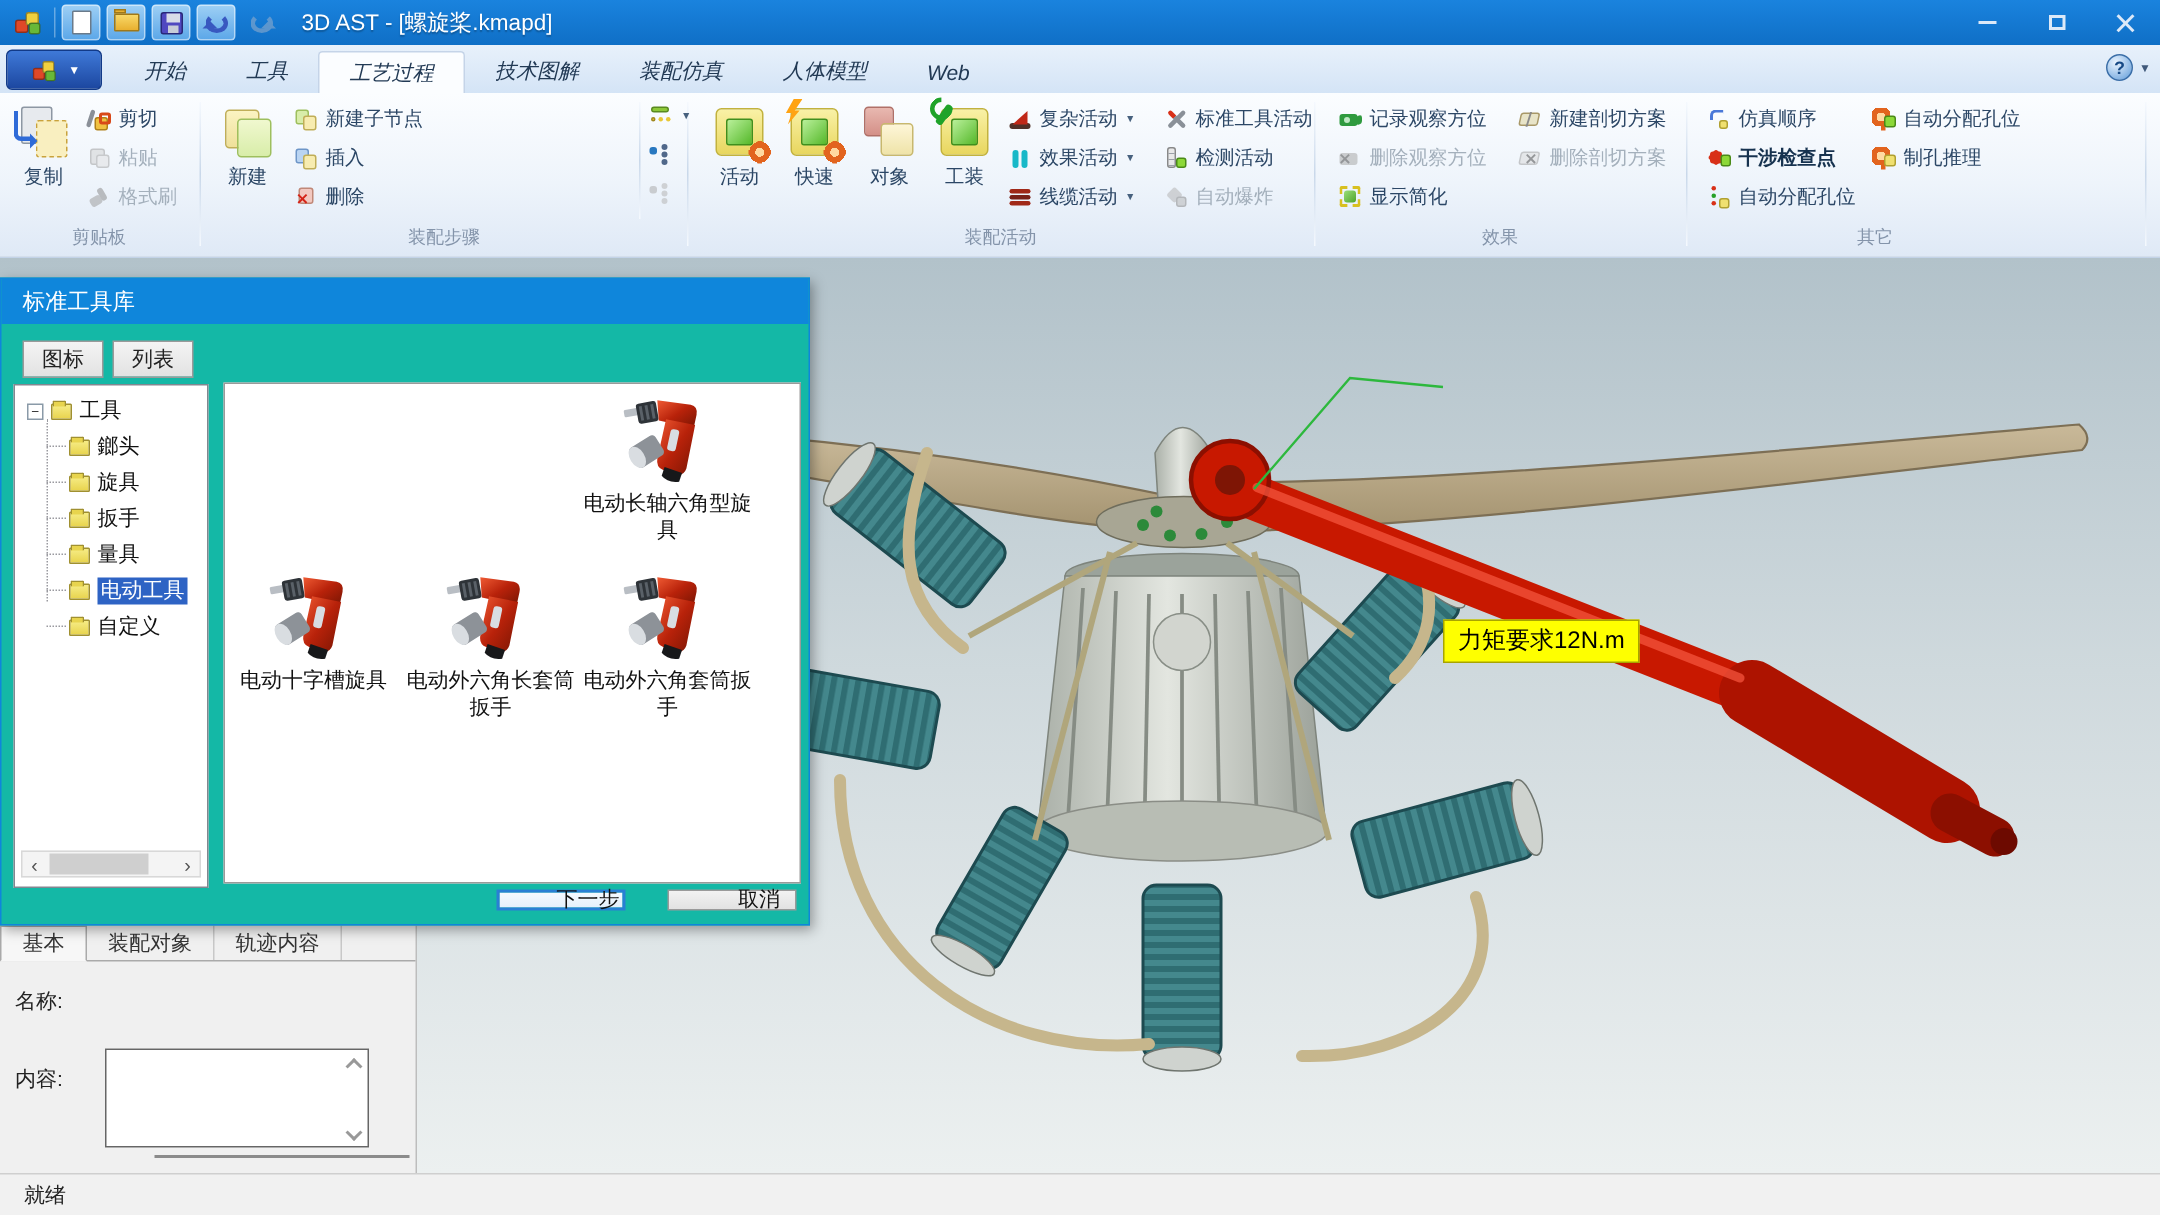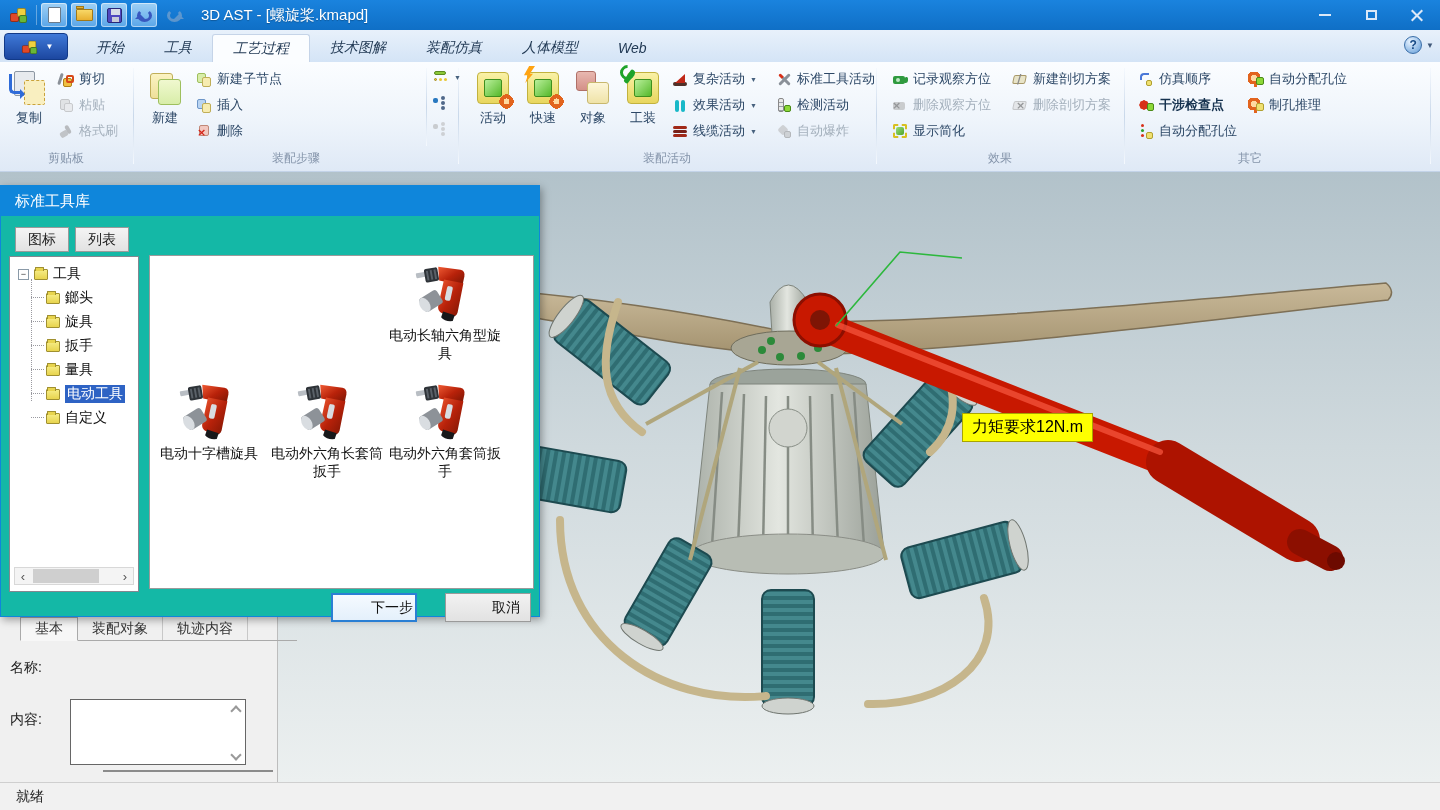--- a/index.html
+++ b/index.html
@@ -86,26 +86,26 @@
   .t-folder::before { content:""; position:absolute; left:0; top:-3px; width:7px; height:3px; background:#e8d44e; border:1px solid #a09030; border-bottom:none; border-radius:1px 1px 0 0; }
   .t-sel { background:#2e63c4; color:#fff; padding:0 2px; }
   .t-vline { position:absolute; left:21px; top:22px; width:1px; height:122px; border-left:1px dotted #9a9aa0; }
   .t-hline { position:absolute; left:21px; width:13px; height:1px; border-top:1px dotted #9a9aa0; }
   #tree-hscroll { position:absolute; left:4px; bottom:6px; width:120px; height:18px; background:#f4f4f4; border:1px solid #d8d8d8; display:flex; align-items:center; }
   .ts-arrow { width:16px; text-align:center; font-size:13px; color:#555; }
   .ts-thumb { width:66px; height:14px; background:#cfcfcf; margin-left:2px; }
   #toolpanel { position:absolute; left:148px; top:69px; width:385px; height:334px; background:#fff; border:1px solid #9a9a9a; }
   .tool-cell { position:absolute; width:118px; text-align:center; font-size:14px; line-height:18px; color:#111; }
   .tool-cell svg { display:block; margin:0 auto 2px auto; }
-  .dlg-btn { position:absolute; top:407px; width:86px; height:29px; font-size:14px; color:#111; background:linear-gradient(#f2f2f2,#e2e2e2); border:1px solid #9a9a9a; display:flex; align-items:center; justify-content:center;padding-left:36px; }
+  .dlg-btn { position:absolute; top:407px; width:86px; height:14px; font-size:14px; color:#111; background:linear-gradient(#f2f2f2,#e2e2e2); border:1px solid #9a9a9a; display:flex; align-items:center; justify-content:center;padding-left:36px; }
   .dlg-btn.focus { border:2px solid #2a7fd4; background:linear-gradient(#f5faff,#e4f0fb); }
 
   
   #panel { left:0; top:617px; width:278px; height:165px; background:#f0f0f0; border-right:1px solid #bdbdbd; z-index:3; }
-  .ptabs { position:absolute; left:0; top:0; width:100%; height:24px; border-bottom:1px solid #aaa; display:flex; font-size:14px; color:#333;margin-left:20px; }
+  .ptabs { position:absolute; left:0; top:0; width:100%; height:24px; border-bottom:1px solid #aaa; display:flex; font-size:14px; color:#333; }
   .ptab { padding:0 14px; display:flex; align-items:center; border-right:1px solid #c8c8c8; }
   .ptab.active { background:#f7f7f7; border:1px solid #aaa; border-bottom:1px solid #f7f7f7; margin-bottom:-1px; }
   .plabel { position:absolute; font-size:14px; color:#222; }
   #nameBox { position:absolute; left:70px; top:30px; width:198px; height:40px; border:1px solid #444; background:#fff; font-size:14px; font-family:"Liberation Sans",sans-serif; padding:3px 5px; resize:none; overflow:hidden; }
   #contentBox { position:absolute; left:70px; top:82px; width:176px; height:66px; border:1px solid #666; background:#fff; resize:none; overflow:hidden; }
   .chev { position:absolute; width:8px; height:8px; border-right:2px solid #999; border-bottom:2px solid #999; }
   .panel-hbar { position:absolute; left:103px; top:153px; width:170px; height:2px; background:#8b8b8b; }
 
   
   #statusbar { left:0; top:782px; width:1440px; height:28px; background:#f1f1f1; border-top:1px solid #cfcfcf; display:flex; align-items:center; padding-left:16px; font-size:14px; color:#222; z-index:4; }

